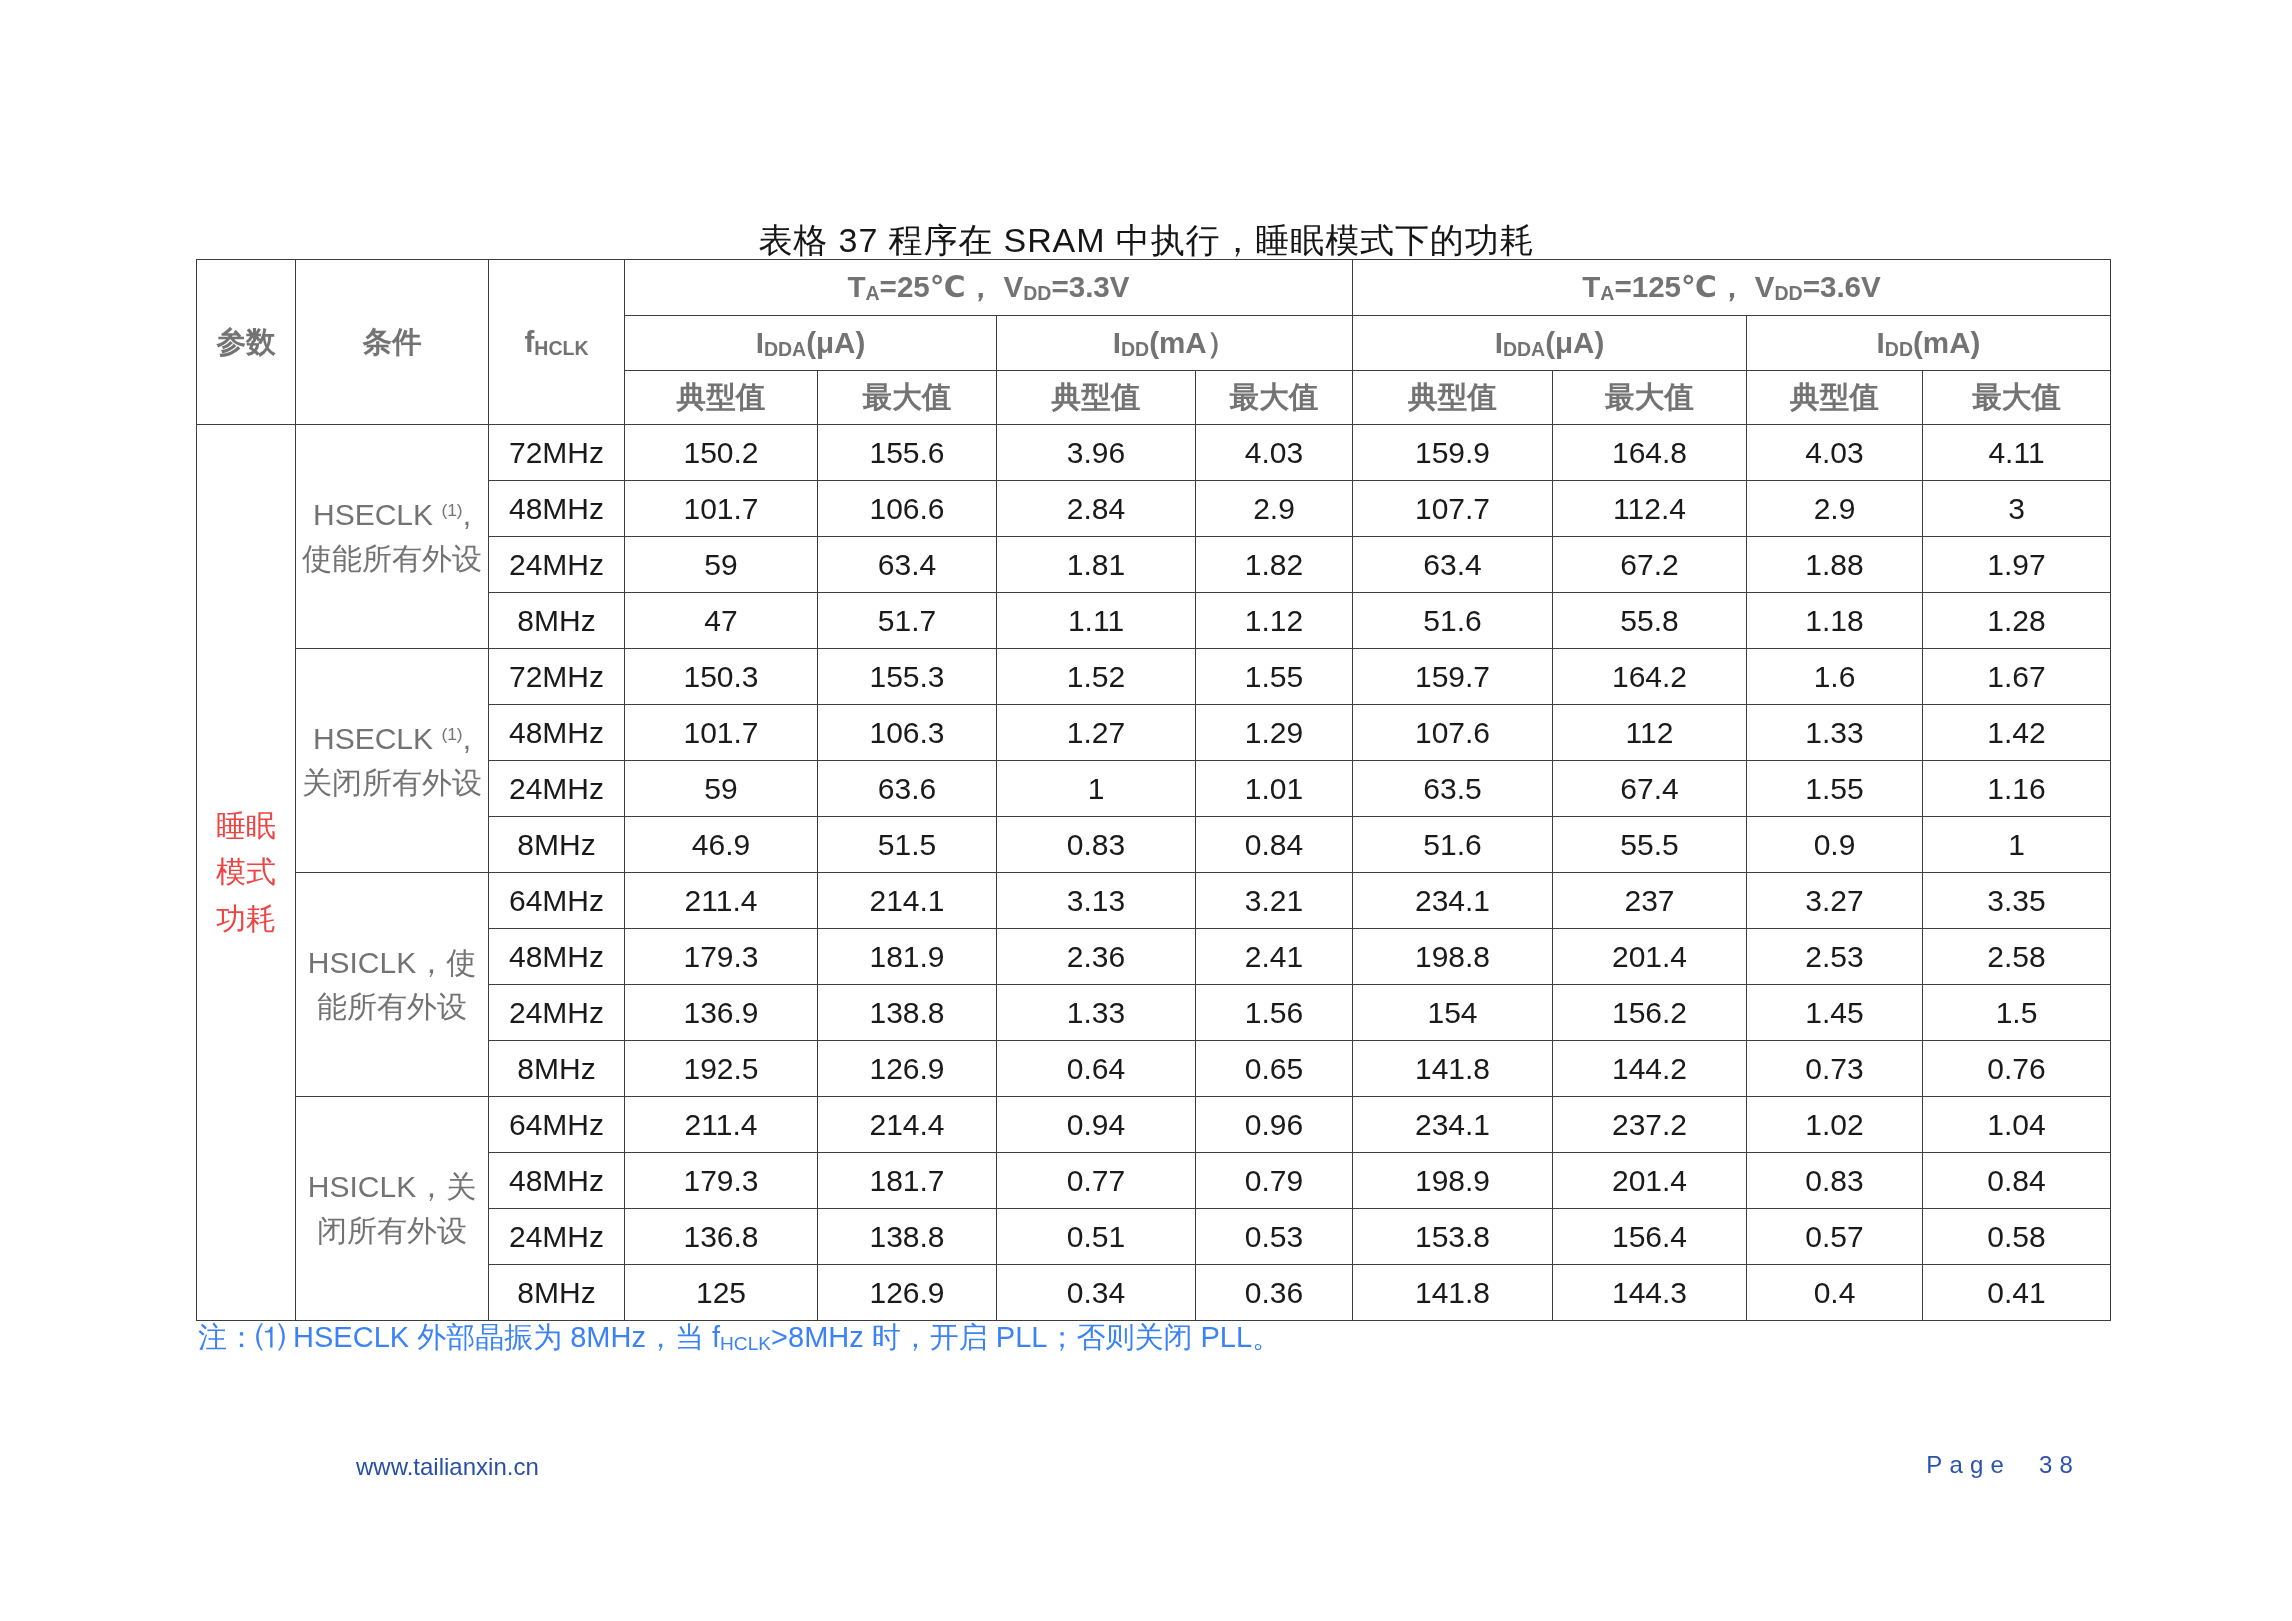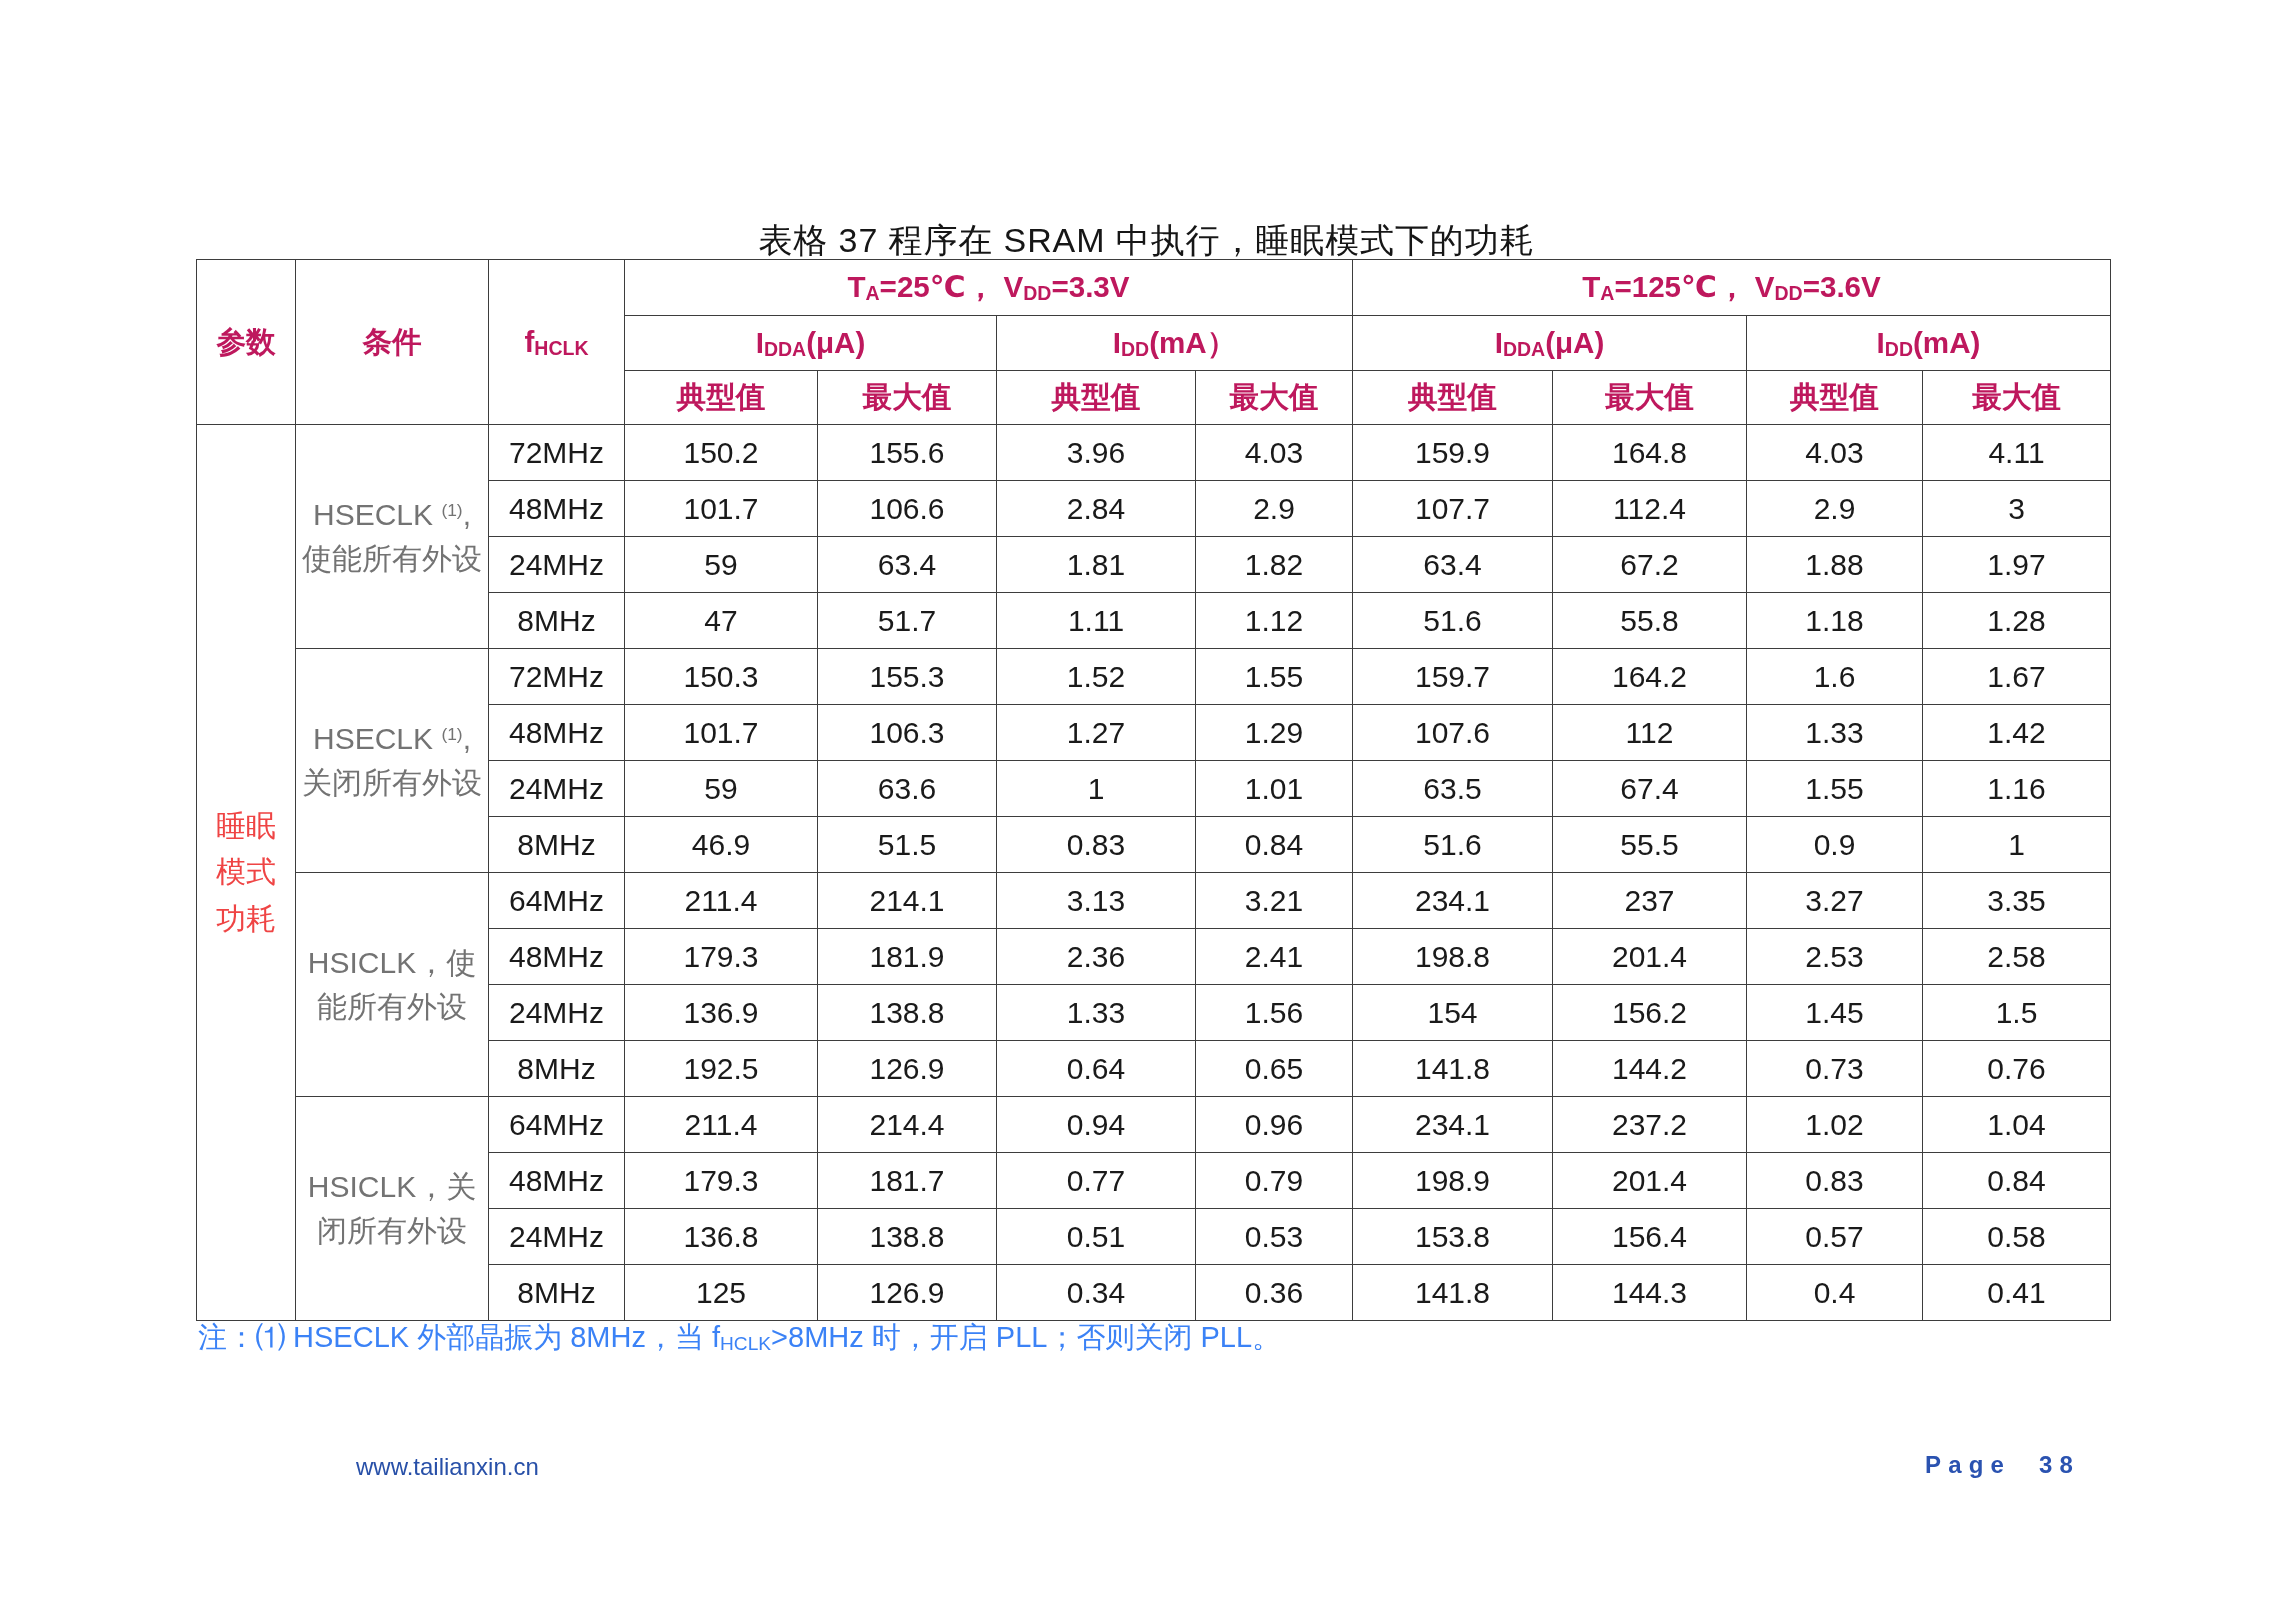--- a/index.html
+++ b/index.html
@@ -32,21 +32,21 @@
     border-top-width: 1.8px;
     border-bottom-width: 1.8px;
     text-align: center;
     vertical-align: middle;
     padding: 0;
     overflow: hidden;
   }
   table.power thead th {
     font-weight: bold;
     font-size: 29.6px;
-    color: #be185d;
+    color: #737373;
   }
   thead tr.h1 { height: 56px; }
   thead tr.h2 { height: 55px; }
   thead tr.h3 { height: 54px; }
   tbody tr { height: 56px; }
   td.num-cell, td.fhclk-cell {
     font-size: 30px;
     padding-bottom: 9px;
     color: #1a1a1a;
   }
@@ -80,21 +80,21 @@
     position: absolute;
     left: 356px; top: 1453px;
     font-size: 24px;
     color: #2850a8;
     cursor: pointer;
   }
   .footer-page {
     position: absolute;
     right: 213px; top: 1451px;
     font-size: 24px;
-    font-weight: 700;
+    font-weight: 400;
     letter-spacing: 7.2px;
     color: #2a52b0;
     white-space: pre;
   }
 </style>
 </head>
 <body>
 
 <div class="title">表格 37 程序在 SRAM 中执行，睡眠模式下的功耗</div>
 

